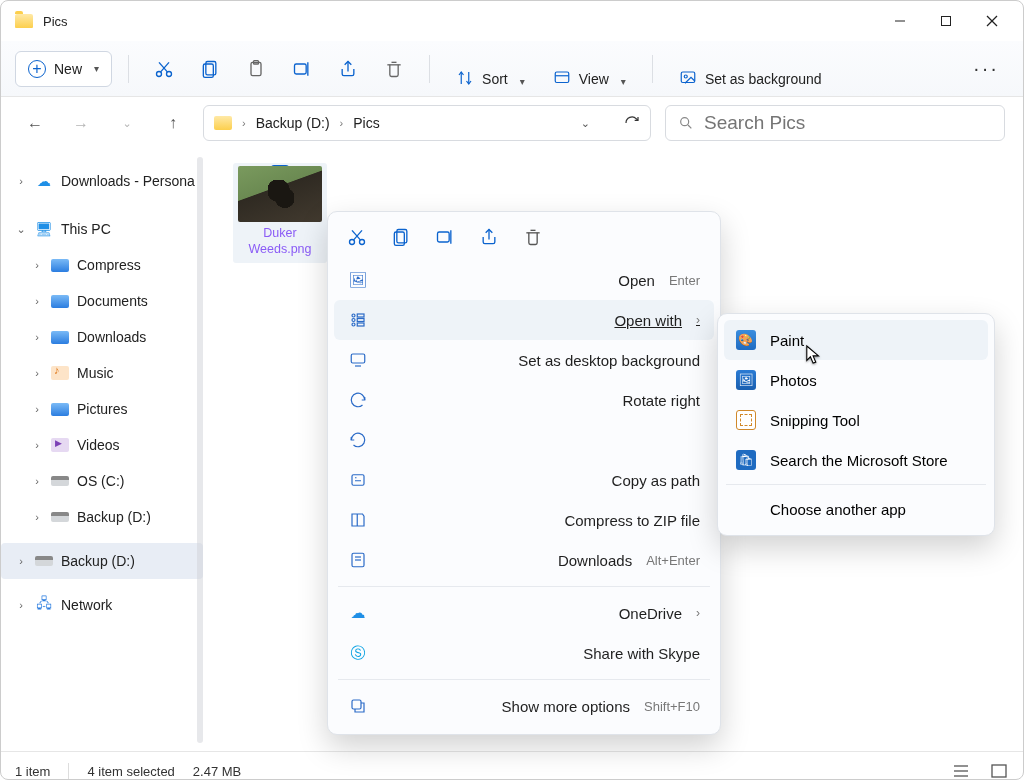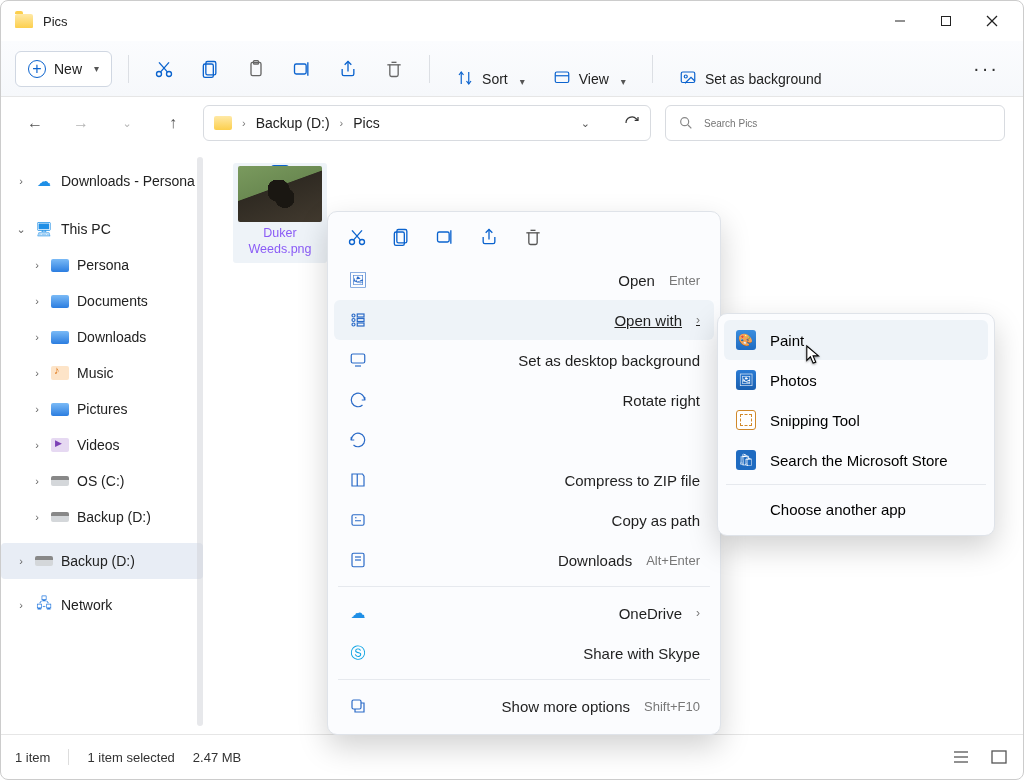--- a/index.html
+++ b/index.html
@@ -32,21 +32,21 @@
 .navrow { height: 52px; display:flex; align-items:center; padding: 0 18px; gap:14px; }
 .navarrow { width:32px; height:32px; display:flex; align-items:center; justify-content:center; color:#555; font-size:16px;}
 .navarrow.dim { color:#b5b5b5; }
 .addr { flex:1; height:36px; border:1px solid #d8dbe0; border-radius:6px; display:flex; align-items:center; padding:0 10px; gap:10px; font-size:14px; color:#222; }
 .addr .folder-ico { width:18px; height:14px; background: linear-gradient(#ffe9a6,#fccf4d); border-radius:2px; }
 .addr .sep { color:#777; font-size:11px; }
 .addr .spacer{flex:1;}
 .addr .drop{color:#555;font-size:11px;}
 .addr .refresh{color:#333;}
 .search { width:340px; height:36px; border:1px solid #d8dbe0; border-radius:6px; display:flex; align-items:center; padding:0 12px; gap:10px; color:#888;}
-.search input { border:none; outline:none; flex:1; font-size:10px; color:#a16207; background:transparent;}
+.search input { border:none; outline:none; flex:1; font-size:19px; color:#a16207; background:transparent;}
 .search .mag { color:#888; }
 
 
 .main { flex:1; display:flex; overflow:hidden; }
 .sidebar { width:202px; border-right:0; padding:14px 0 0 0; font-size:14px; color:#222; position:relative;}
 .sb-scroll { position:absolute; right:0; top:8px; bottom:8px; width:6px; background:#cfd2d8; border-radius:3px; opacity:.5;}
 .sb-item { height:36px; display:flex; align-items:center; gap:8px; padding:0 8px 0 14px; border-radius:4px; white-space:nowrap; overflow:hidden;}
 .sb-item.sel { background:#e8edf5; }
 .sb-item .caret { width:12px; color:#666; font-size:11px; text-align:center;}
 .sb-item.indent { padding-left:30px; }
@@ -66,21 +66,21 @@
 .content { flex:1; position:relative; padding:14px 0 0 30px; }
 .thumb { width:94px; display:flex; flex-direction:column; align-items:center; gap:4px; background:#eef3f8; padding:3px 3px 6px 3px; border-radius:3px;}
 .thumb .check { position:absolute; width:18px; height:18px; background:#0b63ce; border-radius:3px; color:#fff; font-size:12px; display:flex; align-items:center; justify-content:center; margin:-1px 0 0 -1px;}
 .thumb-wrap{position:relative;}
 .thumb img, .thumb .imgph { width:84px; height:56px; border-radius:2px; object-fit:cover;}
 .thumb .imgph { background:linear-gradient(160deg,#7a9a5e 0%,#6b8a52 40%,#2f2a22 41%,#423a2f 100%); position:relative;}
 .thumb .imgph::after{content:""; position:absolute; left:30px; top:14px; width:26px; height:30px; background:radial-gradient(circle at 40% 35%, #1a1712 0 45%, transparent 46%), radial-gradient(circle at 65% 60%, #1a1712 0 40%, transparent 41%);}
 .thumb .fname { font-size:12.5px; color:#8b5cf6; text-align:center; line-height:1.25; max-width:88px;}
 
 
-.status { height:45px; border-top:1px solid #e6e6e6; display:flex; align-items:center; padding:0 14px; gap:18px; font-size:13px; color:#333;}
+.status { height:28px; border-top:1px solid #e6e6e6; display:flex; align-items:flex-end; padding:0 14px; gap:18px; font-size:13px; color:#333;}
 .status .vsep{ width:1px; height:16px; background:#ddd;}
 .status .spacer{flex:1;}
 .status .viewbtn{width:20px;height:16px;display:flex;align-items:center;justify-content:center;color:#555;}
 
 
 .ctx { position:absolute; left:326px; top:210px; width:394px; background:#fbfcfe; border:1px solid #dfe3e9; border-radius:10px; box-shadow:0 12px 30px rgba(0,0,0,.18); padding:8px 6px; font-size:15px; color:#1f1f1f;}
 .ctx-toprow { display:flex; gap:18px; padding:4px 10px 10px 10px;}
 .ctx-toprow .tico{ width:26px; height:26px; display:flex;align-items:center;justify-content:center; color:#0b63ce;}
 .ctx-toprow .tico.gray{color:#555;}
 .ctx-item { height:40px; display:flex; align-items:center; gap:14px; padding:0 14px; border-radius:6px;}
@@ -263,21 +263,21 @@
         </div>
       <div style="height:12px"></div>
       <div class="sb-item">
           <span class="caret">⌄</span>
           <span class="ico pc">🖥</span>
           <span>This PC</span>
         </div>
       <div class="sb-item indent">
           <span class="caret">›</span>
           <span class="ico folder-blue"></span>
-          <span>Persona</span>
+          <span>Compress</span>
         </div>
       <div class="sb-item indent">
           <span class="caret">›</span>
           <span class="ico folder-blue"></span>
           <span>Documents</span>
         </div>
       <div class="sb-item indent">
           <span class="caret">›</span>
           <span class="ico folder-blue"></span>
           <span>Downloads</span>
@@ -328,21 +328,21 @@
           <div class="imgph"></div>
           <div class="fname">Duker Weeds.png</div>
         </div>
       </div>
     </div>
   </div>
 
   <div class="status">
     <span>1 item</span>
     <span class="vsep"></span>
-    <span>1 item selected</span>
+    <span>4 item selected</span>
     <span>2.47 MB</span>
     <span class="spacer"></span>
     <span class="viewbtn">
         <svg width="16" height="14" viewBox="0 0 16 14" stroke="currentColor" stroke-width="1.3">
           <line x1="1" y1="2" x2="15" y2="2"></line>
           <line x1="1" y1="7" x2="15" y2="7"></line>
           <line x1="1" y1="12" x2="15" y2="12"></line>
         </svg>
       </span>
     <span class="viewbtn">
@@ -430,34 +430,34 @@
         <span class="lico">
           <svg width="18" height="18" viewBox="0 0 24 24" fill="none" stroke="currentColor" stroke-width="1.6">
             <path d="M3 12a9 9 0 113 6.7"></path>
             <path d="M3 8v4h4"></path>
           </svg>
         </span>
       </div>
     <div class="ctx-item">
         <span class="lico">
           <svg width="18" height="18" viewBox="0 0 24 24" fill="none" stroke="currentColor" stroke-width="1.6">
+            <rect x="4" y="5" width="16" height="14" rx="2"></rect>
+            <path d="M8 9h2M8 13h8"></path>
+          </svg>
+        </span>
+        <span class="label">Copy as path</span>
+      </div>
+    <div class="ctx-item">
+        <span class="lico">
+          <svg width="18" height="18" viewBox="0 0 24 24" fill="none" stroke="currentColor" stroke-width="1.6">
             <path d="M4 4h14l2 3v13H4z"></path>
             <line x1="11" y1="4" x2="11" y2="20"></line>
           </svg>
         </span>
         <span class="label">Compress to ZIP file</span>
-      </div>
-    <div class="ctx-item">
-        <span class="lico">
-          <svg width="18" height="18" viewBox="0 0 24 24" fill="none" stroke="currentColor" stroke-width="1.6">
-            <rect x="4" y="5" width="16" height="14" rx="2"></rect>
-            <path d="M8 9h2M8 13h8"></path>
-          </svg>
-        </span>
-        <span class="label">Copy as path</span>
       </div>
     <div class="ctx-item">
         <span class="lico">
           <svg width="18" height="18" viewBox="0 0 24 24" fill="none" stroke="currentColor" stroke-width="1.6">
             <rect x="4" y="3" width="16" height="18" rx="2"></rect>
             <line x1="8" y1="8" x2="16" y2="8"></line>
             <line x1="8" y1="12" x2="16" y2="12"></line>
           </svg>
         </span>
         <span class="label">Downloads</span>

